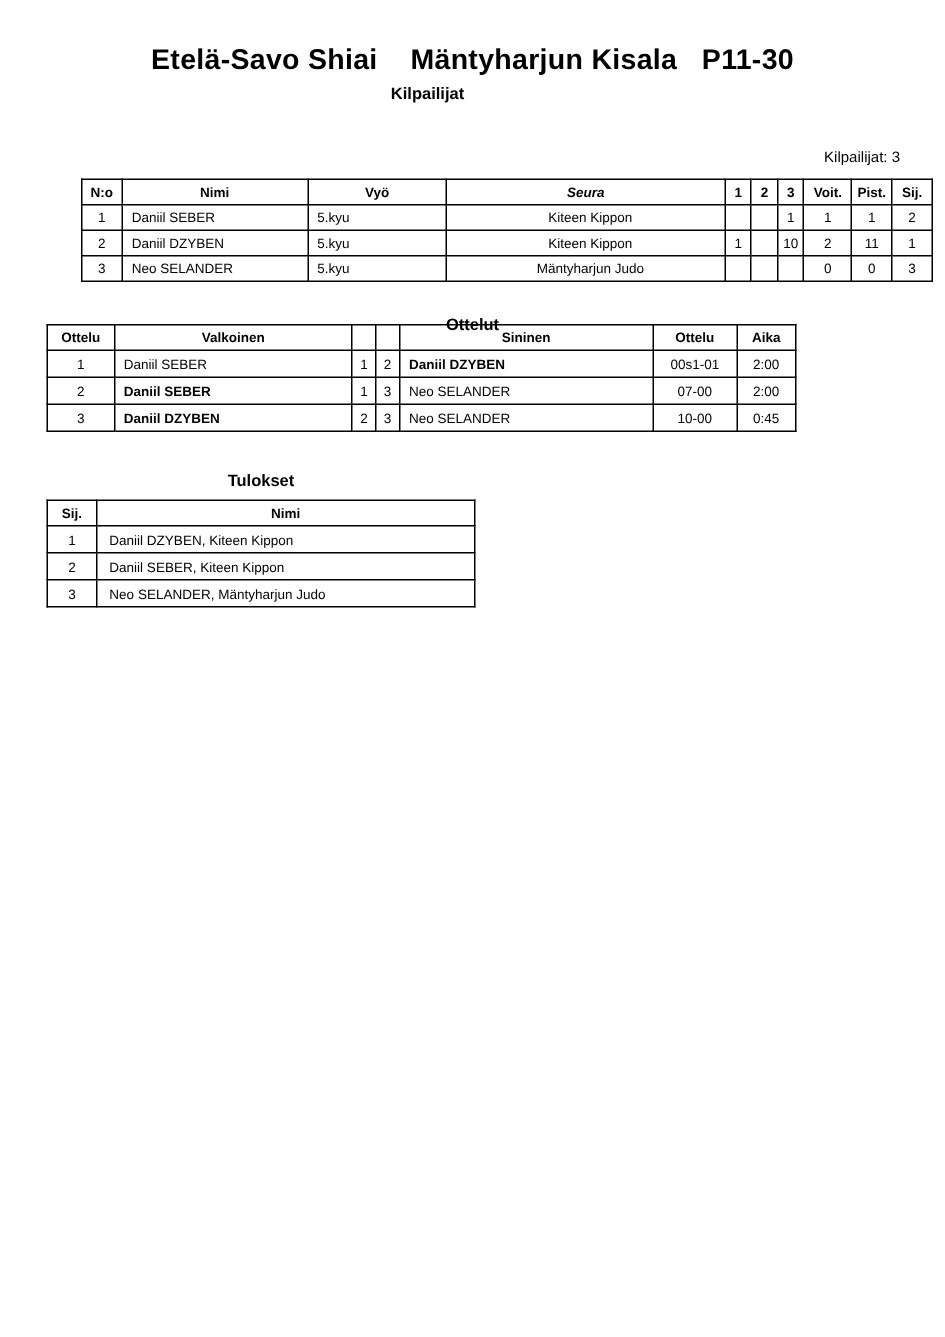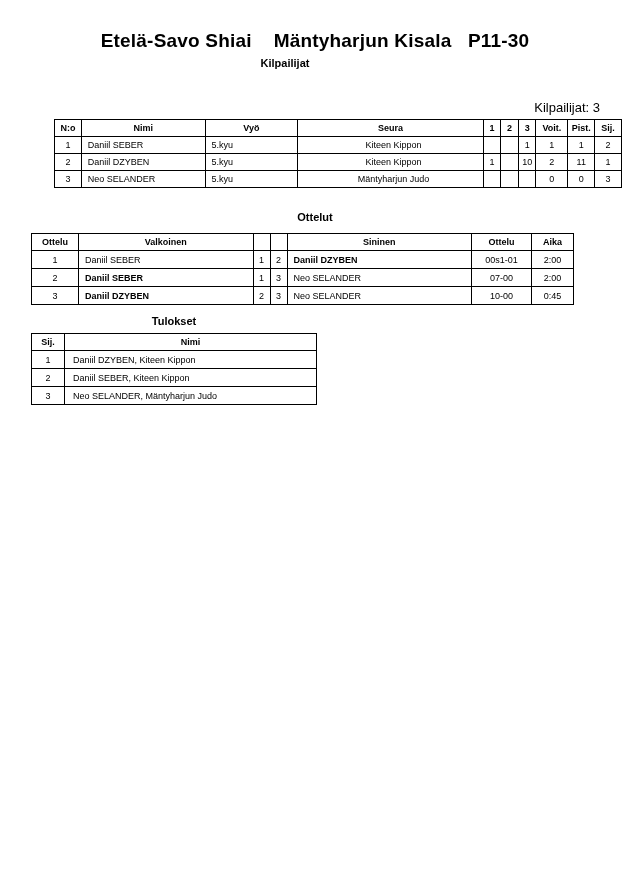--- a/index.html
+++ b/index.html
@@ -35,21 +35,21 @@
     margin-top: 5px;
   }
   .section-head.competitors {
     margin-top: 5px;
     margin-left: -60px;
   }
   .count-line {
     position: absolute;
     right: 30px;
     top: 70px;
-    font-size: 13px;
+    font-size: 10px;
     text-align: right;
   }
   table {
     border-collapse: collapse;
     font-size: 9px;
   }
   td, th {
     border: 1px solid #000000;
     padding: 0;
     height: 17px;
@@ -65,42 +65,42 @@
   #competitors-table {
     position: absolute;
     left: 31px;
     top: 89px;
     width: 568px;
     margin-left: 23px;
   }
   #competitors-table th.c-no { width: 26px; }
   #competitors-table th.c-name { width: 120px; }
   #competitors-table th.c-belt { width: 90px; }
-  #competitors-table th.c-club { width: 180px; }
+  #competitors-table th.c-club { width: 180px; font-style: italic; }
   #competitors-table th.c-num { width: 17px; }
   #competitors-table th.c-voit { width: 31px; }
   #competitors-table th.c-pist { width: 26px; }
   #competitors-table th.c-sij { width: 26px; }
   #competitors-table td.cell-no { text-align: center; }
   #competitors-table td.cell-name { padding-left: 6px; text-align: left; }
   #competitors-table td.cell-belt { padding-left: 6px; text-align: left; }
   #competitors-table td.cell-club { padding-left: 6px; text-align: center; }
   #competitors-table td.cell-mini { text-align: center; }
   #competitors-table td.cell-stat { text-align: center; }
   
   #matches-head {
     position: absolute;
     left: 0; right: 0;
     top: 176px;
   }
   #matches-table {
     position: absolute;
     left: 31px;
-    top: 203px;
-    width: 543px;
+    top: 186px;
+    width: 500px;
   }
   #matches-table th.m-no { width: 47px; }
   #matches-table th.m-white { width: 175px; }
   #matches-table th.m-wn { width: 17px; }
   #matches-table th.m-bn { width: 17px; }
   #matches-table th.m-blue { width: 185px; }
   #matches-table th.m-res { width: 60px; }
   #matches-table th.m-time { width: 42px; }
   #matches-table td { height: 18px; }
   #matches-table td.cell-no { text-align: center; }

